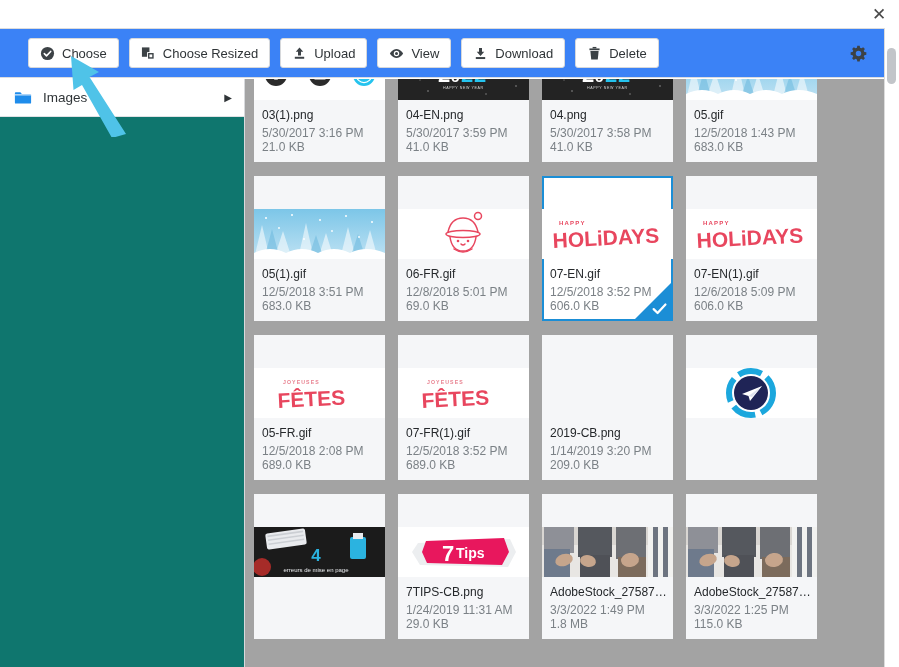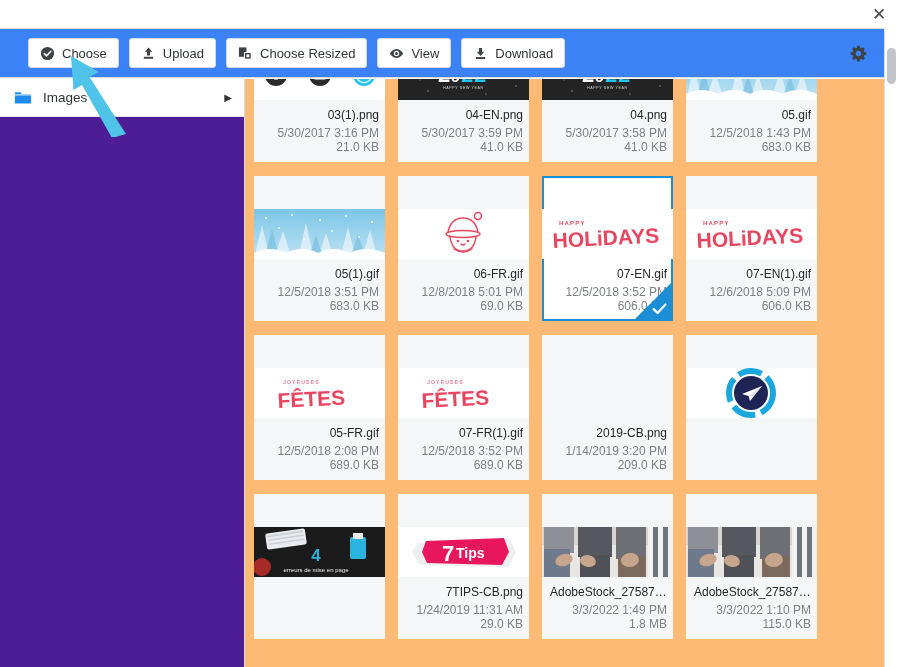--- a/index.html
+++ b/index.html
@@ -93,44 +93,43 @@
     left: 0; top: 50px;
     width: 884px;
     bottom: 0;
     display: flex;
   }
 
   
   .sidebar {
     width: 245px;
     flex: 0 0 245px;
-    background: #4c1d95;
+    background: #0f766e;
     border-right: 1px solid #d7d9dc;
     position: relative;
   }
   .folder-row {
     height: 38px;
     background: #ffffff;
     border-bottom: 1px solid #dfe1e4;
     display: flex;
     align-items: center;
     padding: 0 12px 0 14px;
     cursor: pointer;
   }
   .folder-icon { width: 18px; height: 18px; margin-right: 11px; display:flex; align-items:center; }
   .folder-label { font-size: 13.5px; color: #2f3437; flex: 1; }
   .folder-caret { font-size: 10px; color: #2f3437; line-height: 1; }
 
   
   .filearea {
     flex: 1;
     position: relative;
-    background: #fdba74;
+    background: #a3a3a3;
     overflow: hidden;
-    text-align: right;
   }
   .grid {
     position: absolute;
     left: 9px;
     top: -62px;
     width: 620px;
     display: flex;
     flex-wrap: wrap;
   }
   .tile {
@@ -235,65 +234,75 @@
     <div class="toolbar">
 
       <div class="tbtn">
         <span class="ico">
           <svg viewBox="0 0 16 16" width="15" height="15">
             <circle cx="8" cy="8" r="7" fill="#3c4246"></circle>
             <path d="M4.6 8.2 L6.9 10.5 L11.4 5.8" stroke="#fff" stroke-width="1.7" fill="none" stroke-linecap="round" stroke-linejoin="round"></path>
           </svg>
         </span>
         <span>Choose</span>
-      </div>
-
-      <div class="tbtn">
-        <span class="ico">
-          <svg viewBox="0 0 16 16" width="15" height="15">
-            <path d="M8 1.5 L12 6 H9.6 V10 H6.4 V6 H4 Z" fill="#3c4246"></path>
-            <rect x="3" y="11.5" width="10" height="2.1" fill="#3c4246"></rect>
-          </svg>
-        </span>
-        <span>Upload</span>
       </div>
 
       <div class="tbtn">
         <span class="ico">
           <svg viewBox="0 0 16 16" width="15" height="15">
             <rect x="1" y="1.5" width="8" height="10" fill="#3c4246"></rect>
             <rect x="6.5" y="6.5" width="8" height="8" fill="#fff"></rect>
             <rect x="7.5" y="7.5" width="6" height="6" fill="#3c4246"></rect>
             <rect x="9" y="9" width="3" height="3" fill="#fff"></rect>
           </svg>
         </span>
         <span>Choose Resized</span>
       </div>
 
       <div class="tbtn">
         <span class="ico">
           <svg viewBox="0 0 16 16" width="15" height="15">
+            <path d="M8 1.5 L12 6 H9.6 V10 H6.4 V6 H4 Z" fill="#3c4246"></path>
+            <rect x="3" y="11.5" width="10" height="2.1" fill="#3c4246"></rect>
+          </svg>
+        </span>
+        <span>Upload</span>
+      </div>
+
+      <div class="tbtn">
+        <span class="ico">
+          <svg viewBox="0 0 16 16" width="15" height="15">
             <path d="M8 3.2 C3.6 3.2 1 8 1 8 s2.6 4.8 7 4.8 S15 8 15 8 S12.4 3.2 8 3.2 Z" fill="#3c4246"></path>
             <circle cx="8" cy="8" r="2.9" fill="#fff"></circle>
             <circle cx="8" cy="8" r="1.6" fill="#3c4246"></circle>
           </svg>
         </span>
         <span>View</span>
       </div>
 
       <div class="tbtn">
         <span class="ico">
           <svg viewBox="0 0 16 16" width="15" height="15">
             <path d="M8 10.6 L12 6 H9.6 V2.2 H6.4 V6 H4 Z" fill="#3c4246"></path>
             <rect x="3" y="11.8" width="10" height="2.1" fill="#3c4246"></rect>
           </svg>
         </span>
         <span>Download</span>
       </div>
 
+      <div class="tbtn">
+        <span class="ico">
+          <svg viewBox="0 0 16 16" width="15" height="15">
+            <rect x="2.6" y="2.6" width="10.8" height="1.9" fill="#3c4246"></rect>
+            <rect x="6" y="1" width="4" height="1.6" fill="#3c4246"></rect>
+            <path d="M3.6 5.2 h8.8 l-0.9 9.2 h-7 Z" fill="#3c4246"></path>
+          </svg>
+        </span>
+        <span>Delete</span>
+      </div>
 
       <div class="gear-btn">
         <svg viewBox="0 0 18 18" width="17" height="17">
           <path d="M9 6.1 A2.9 2.9 0 1 0 9 11.9 A2.9 2.9 0 1 0 9 6.1 Z M7.7 0.8 h2.6 l0.35 2.1 1.55 0.65 1.75-1.25 1.85 1.85 -1.25 1.75 0.65 1.55 2.1 0.35 v2.6 l-2.1 0.35 -0.65 1.55 1.25 1.75 -1.85 1.85 -1.75-1.25 -1.55 0.65 -0.35 2.1 h-2.6 l-0.35-2.1 -1.55-0.65 -1.75 1.25 -1.85-1.85 1.25-1.75 -0.65-1.55 -2.1-0.35 v-2.6 l2.1-0.35 0.65-1.55 -1.25-1.75 1.85-1.85 1.75 1.25 1.55-0.65 Z" fill="#3c4246" fill-rule="evenodd"></path>
         </svg>
       </div>
     </div>
 
     <div class="body">
 
@@ -666,21 +675,21 @@
           <rect x="126" y="0" width="5" height="50"></rect>
         </g>
         <g fill="#6d7480">
           <rect x="111" y="0" width="5" height="50"></rect>
           <rect x="121" y="0" width="5" height="50"></rect>
         </g>
       </svg>
               </div>
               <div class="meta">
                 <div class="fname">AdobeStock_275874…</div>
-                <div class="fdate">3/3/2022 1:10 PM</div>
+                <div class="fdate">3/3/2022 1:25 PM</div>
                 <div class="fsize">115.0 KB</div>
               </div>
             </div>
           </div>
       </div>
     </div>
   </div>
 
   <div class="scroll-track">
     <div class="scroll-thumb"></div>

